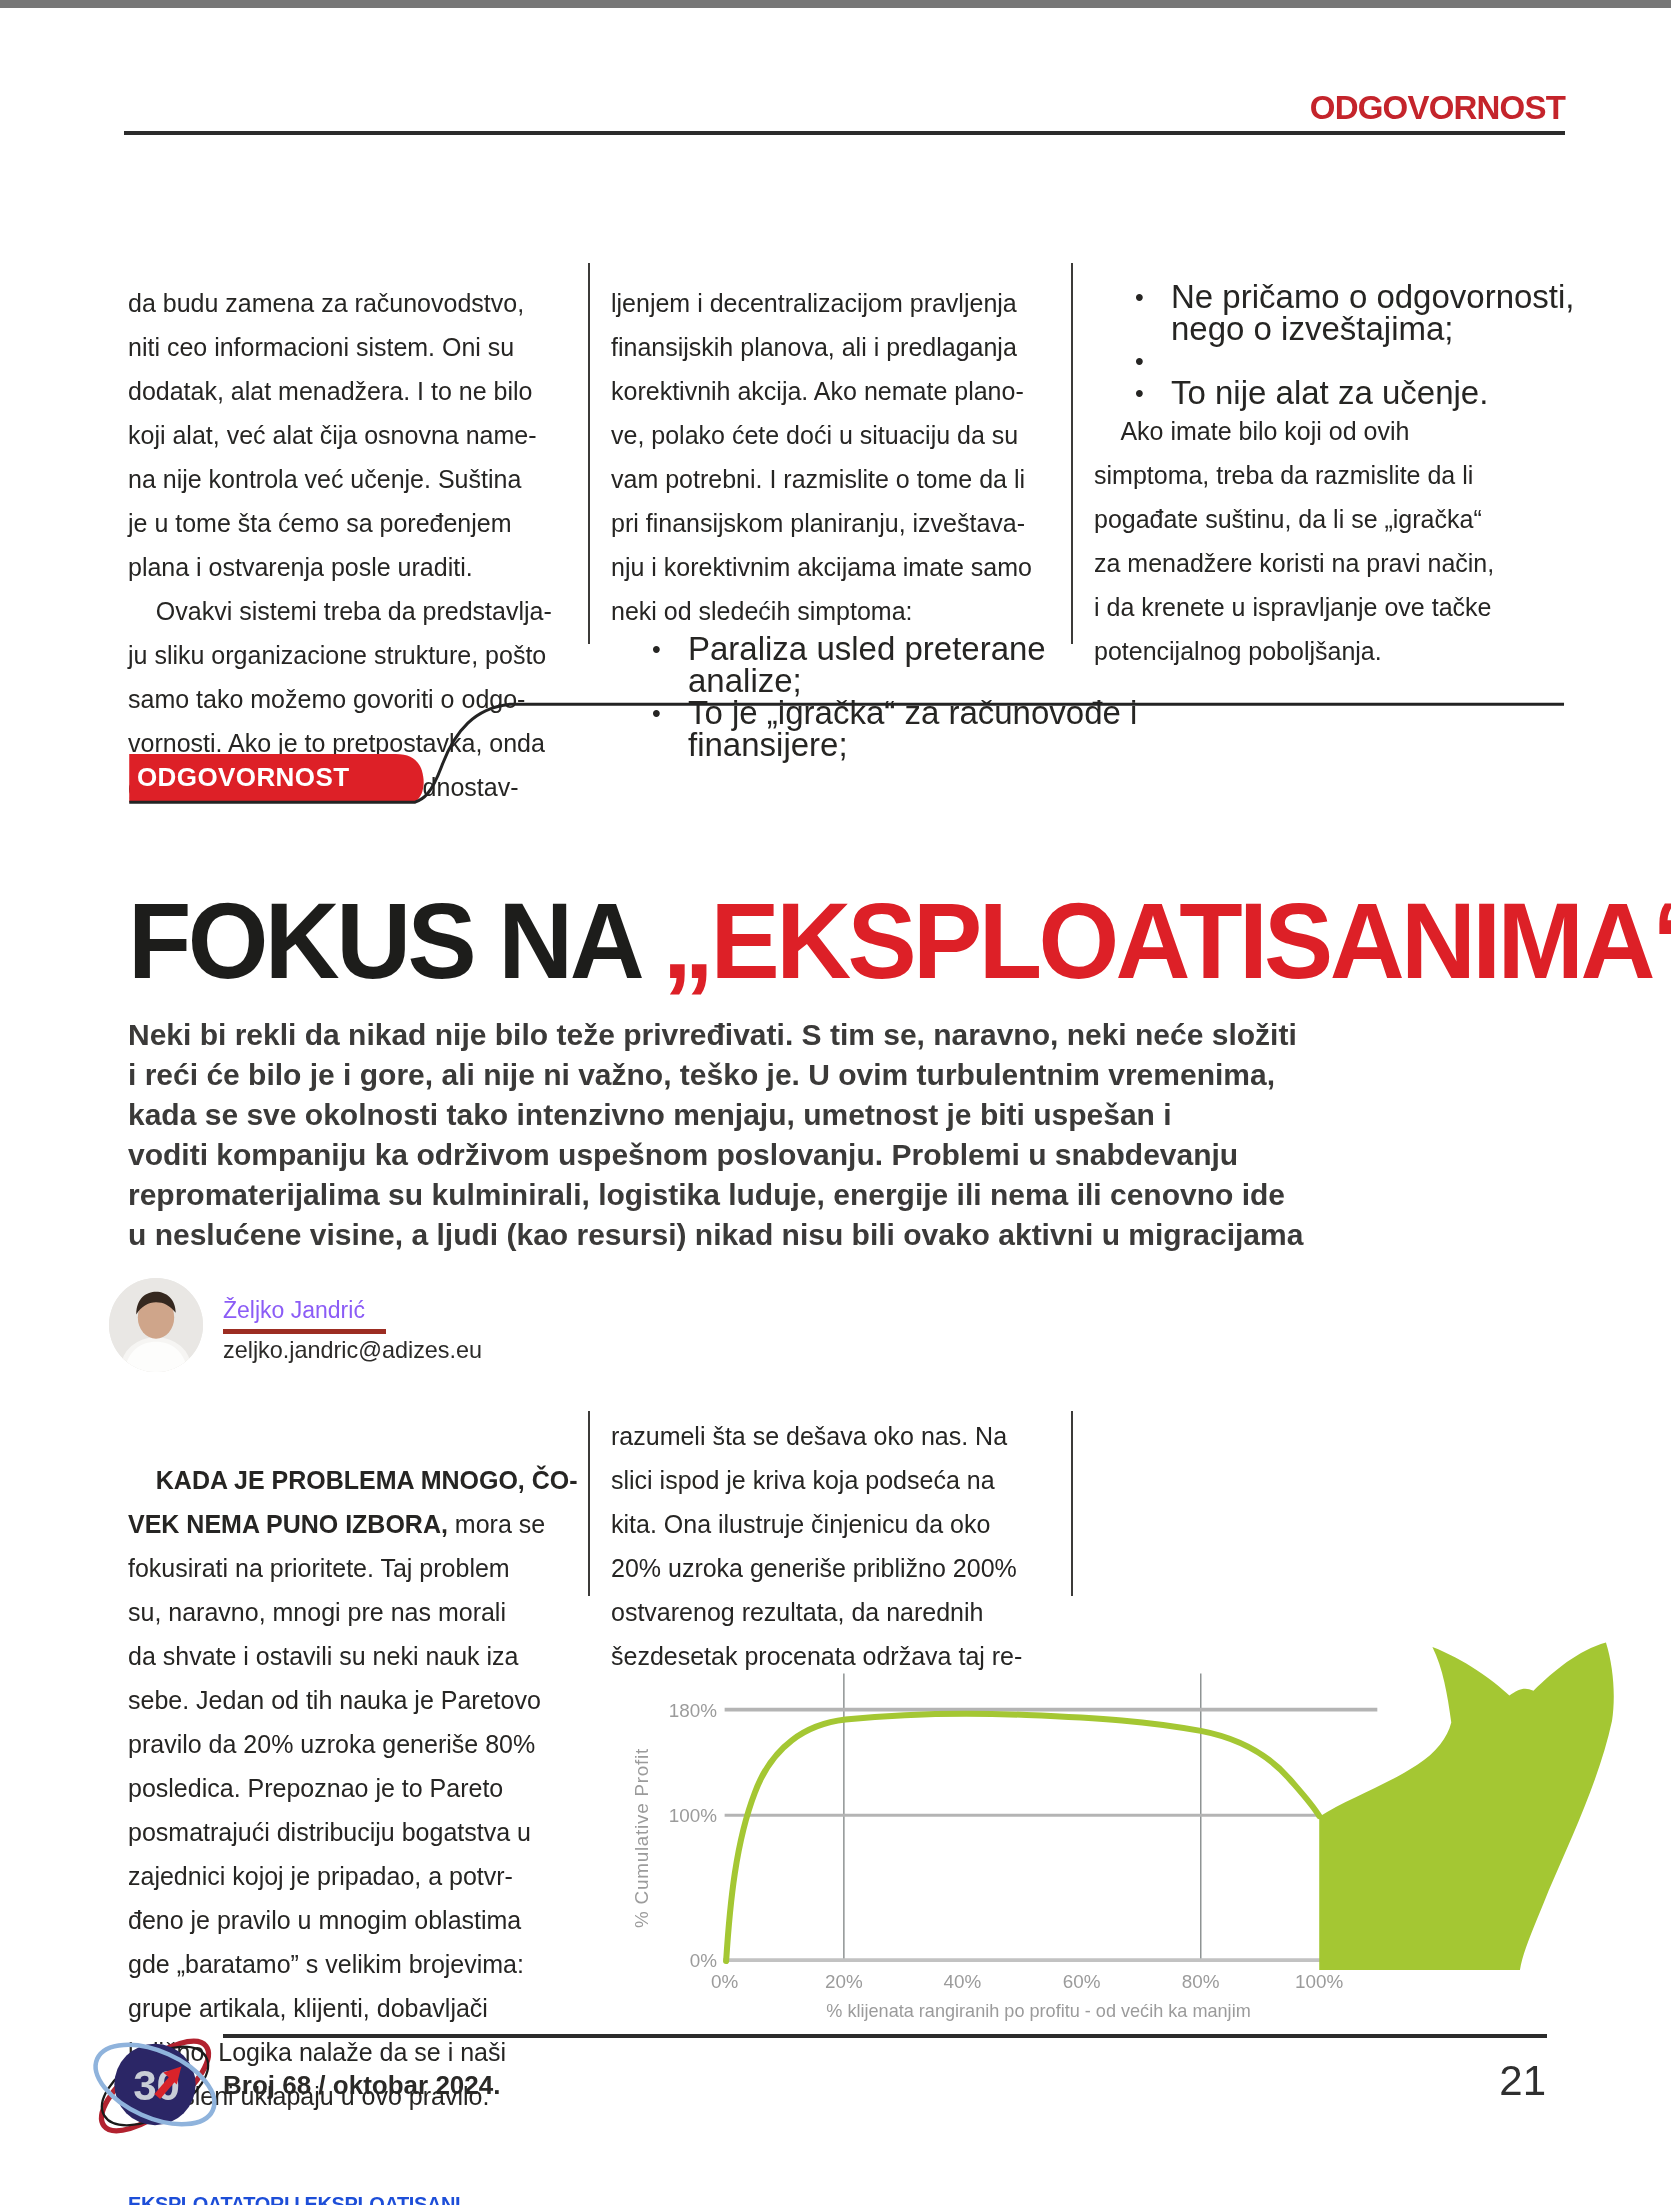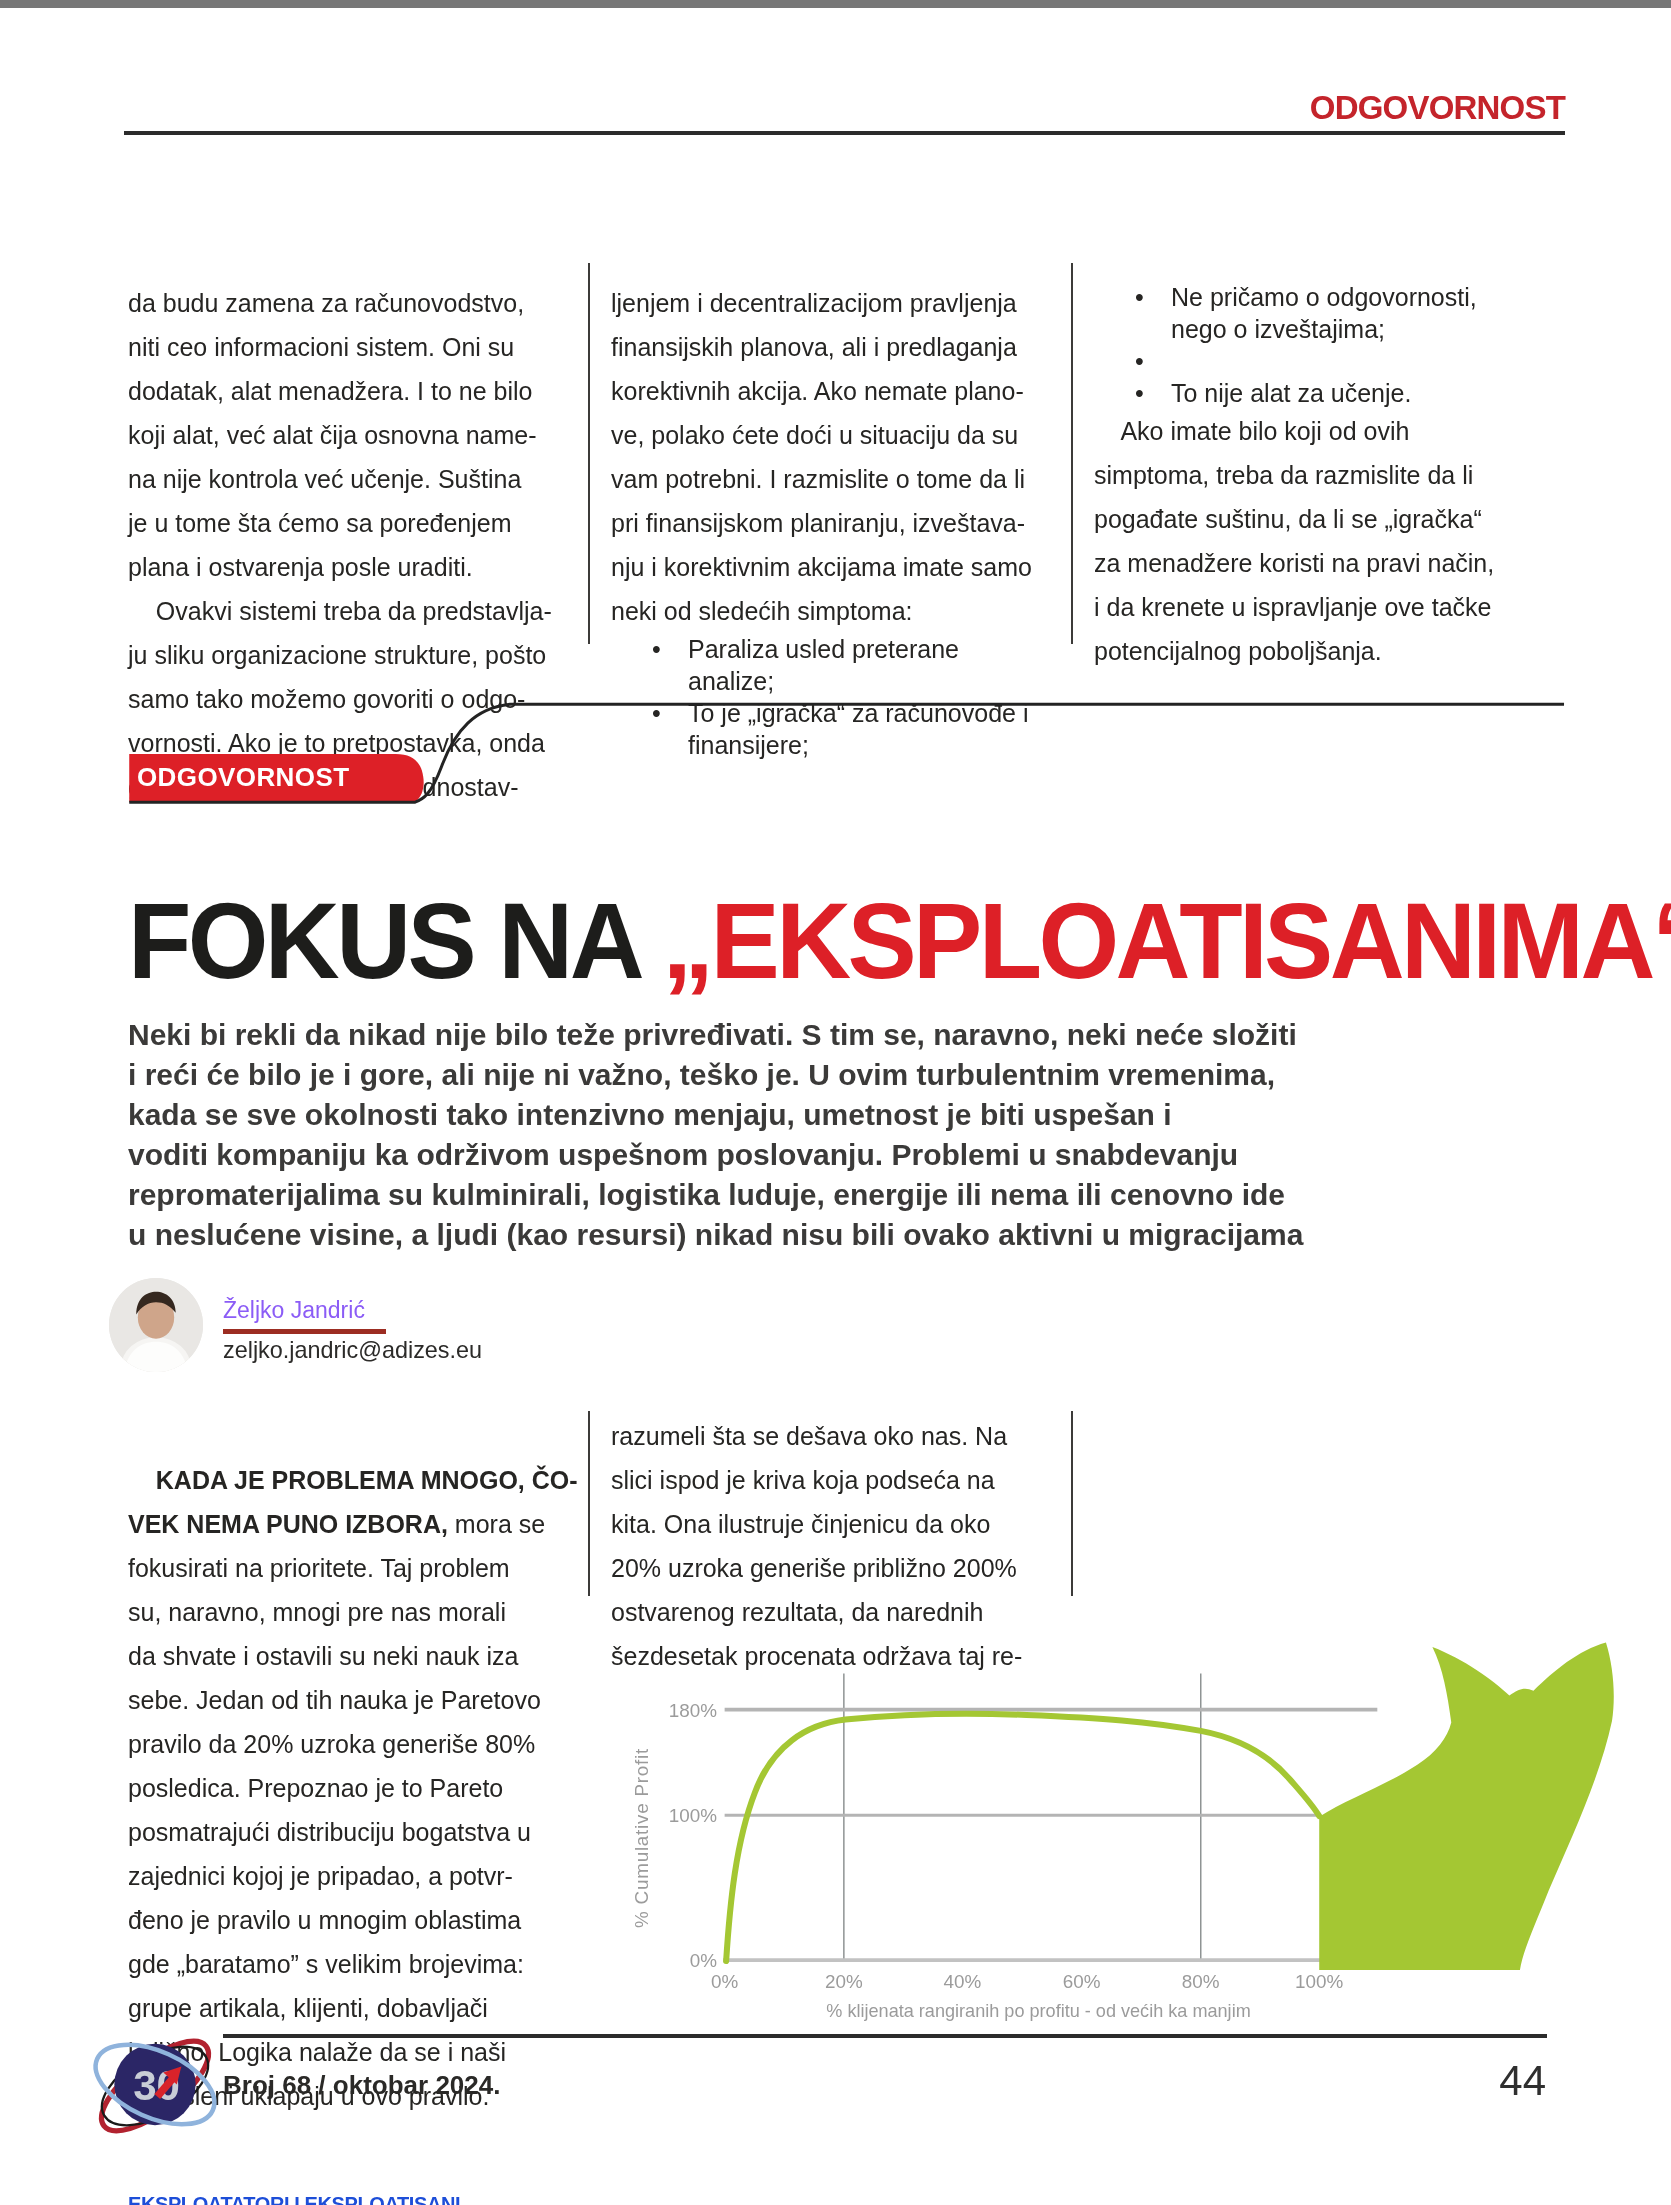--- a/index.html
+++ b/index.html
@@ -17,21 +17,21 @@
   }
   .top-rule { left:124px; top:123px; width:1441px; height:3.8px; background:#2b2b2b; }
 
   
   .coltext { font-size:25px; line-height:44px; color:#262523; white-space:pre; }
   .col-divider { width:2.3px; background:#3c3b39; }
 
   .bullets { margin-top:0; }
   .bullet-item { display:flex; }
   .bullet-glyph { flex:none; width:36px; margin-left:41px; font-size:25px; line-height:32px; color:#262523; }
-  .bullet-text { font-size:25px; line-height:32px; color:#262523; white-space:pre; }
+  .bullet-text { font-size:33px; line-height:32px; color:#262523; white-space:pre; }
 
   
   .banner-label {
     left:137px; top:754px; width:287px;
     font-size:26px; font-weight:800; letter-spacing:0.4px; color:#ffffff;
   }
 
   
   .headline {
     left:128px; top:871px; width:1449px; white-space:nowrap;
@@ -248,16 +248,16 @@
     <ellipse cx="89" cy="78" rx="86" ry="34" fill="none" stroke="#b2222f" stroke-width="7" transform="rotate(-38 89 78)"></ellipse>
     <ellipse cx="89" cy="78" rx="78" ry="40" fill="none" stroke="#1a1a1a" stroke-width="3" transform="rotate(-30 89 78)"></ellipse>
     <circle cx="89" cy="76" r="54" fill="#2b2666"></circle>
     <ellipse cx="89" cy="76" rx="84" ry="44" fill="none" stroke="#8fb3dc" stroke-width="6" transform="rotate(24 89 76)"></ellipse>
     <text x="60" y="96" font-size="56" font-weight="bold" fill="#c9cdd6" font-family="Liberation Sans, sans-serif">30</text>
     <path d="M 92 92 L 116 64" stroke="#d8232a" stroke-width="10" fill="none"></path>
     <path d="M 124 52 L 100 60 L 118 76 Z" fill="#d8232a"></path>
   </svg>
 
   <div class="abs footer-issue">Broj 68 / oktobar 2024.</div>
-  <div class="abs page-number">44</div>
+  <div class="abs page-number">21</div>
 
 </div>
 
 
 </body></html>

